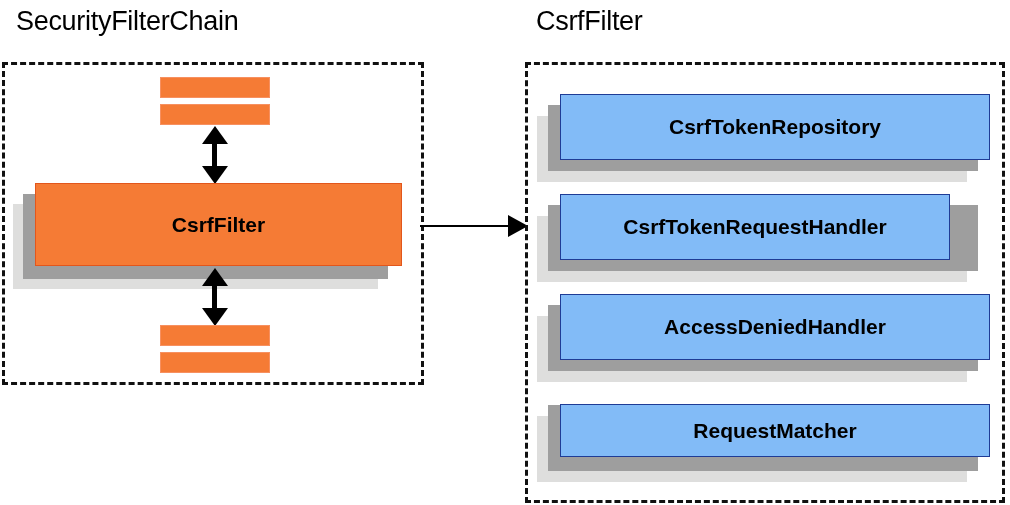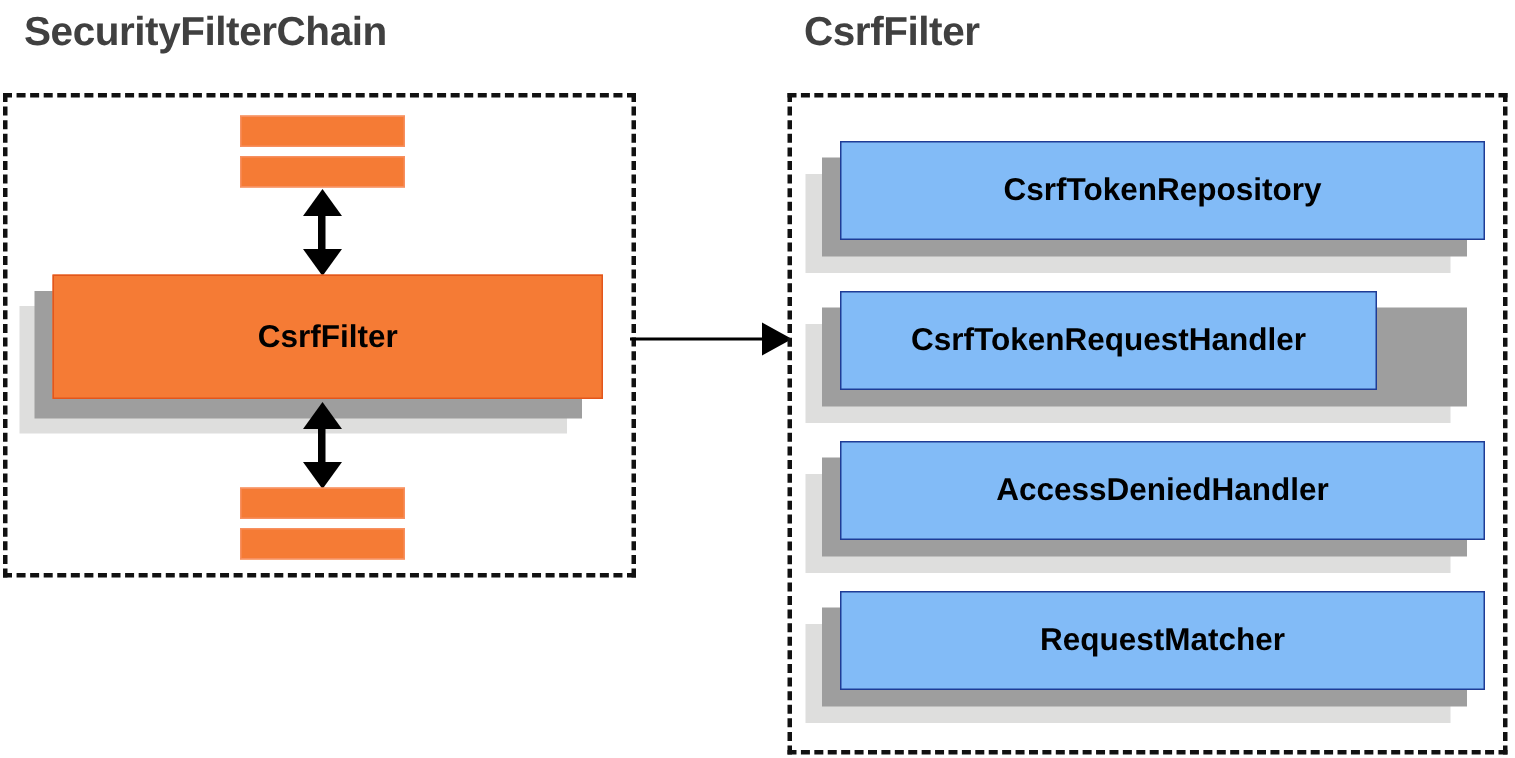--- a/index.html
+++ b/index.html
@@ -1,22 +1,22 @@
 <!DOCTYPE html>
 <html><head>
 <meta charset="utf-8">
 <style>
   html,body{margin:0;padding:0;background:#ffffff;}
   body{width:1010px;height:505px;position:relative;overflow:hidden;
        font-family:"Liberation Sans","DejaVu Sans",sans-serif;}
 
   .panel-title{
     position:absolute;
-    font-weight:bold;
-    color:#404040;
+    font-weight:normal;
+    color:#000000;
     font-size:27px;
     letter-spacing:-0.3px;
     white-space:nowrap;
     line-height:1;
   }
 
   .dashed-box{
     position:absolute;
     box-sizing:border-box;
     border:3px dashed #111111;
@@ -90,32 +90,32 @@
   <div class="sh2" style="left:0px;top:22px;width:430px;height:66px;"></div>
   <div class="sh1" style="left:11px;top:11px;width:430px;height:66px;"></div>
   <div class="face" style="left:23px;top:0px;width:430px;height:66px;">
     <span>CsrfTokenRepository</span>
   </div>
 </div>
 
 <div class="card blue" style="left:537px;top:194px;width:453px;height:88px;">
   <div class="sh2" style="left:0px;top:22px;width:430px;height:66px;"></div>
   <div class="sh1" style="left:11px;top:11px;width:430px;height:66px;"></div>
-  <div class="face" style="left:23px;top:0px;width:358px;height:66px;">
+  <div class="face" style="left:23px;top:0px;width:390px;height:66px;">
     <span>CsrfTokenRequestHandler</span>
   </div>
 </div>
 
 <div class="card blue" style="left:537px;top:294px;width:453px;height:100px;">
   <div class="sh2" style="left:0px;top:22px;width:430px;height:66px;"></div>
   <div class="sh1" style="left:11px;top:11px;width:430px;height:66px;"></div>
   <div class="face" style="left:23px;top:0px;width:430px;height:66px;">
     <span>AccessDeniedHandler</span>
   </div>
 </div>
 
 <div class="card blue" style="left:537px;top:394px;width:453px;height:88px;">
   <div class="sh2" style="left:0px;top:22px;width:430px;height:66px;"></div>
   <div class="sh1" style="left:11px;top:11px;width:430px;height:66px;"></div>
-  <div class="face" style="left:23px;top:0px;width:430px;height:66px;">
+  <div class="face" style="left:23px;top:10px;width:430px;height:53px;">
     <span>RequestMatcher</span>
   </div>
 </div>
 
 </body></html>

